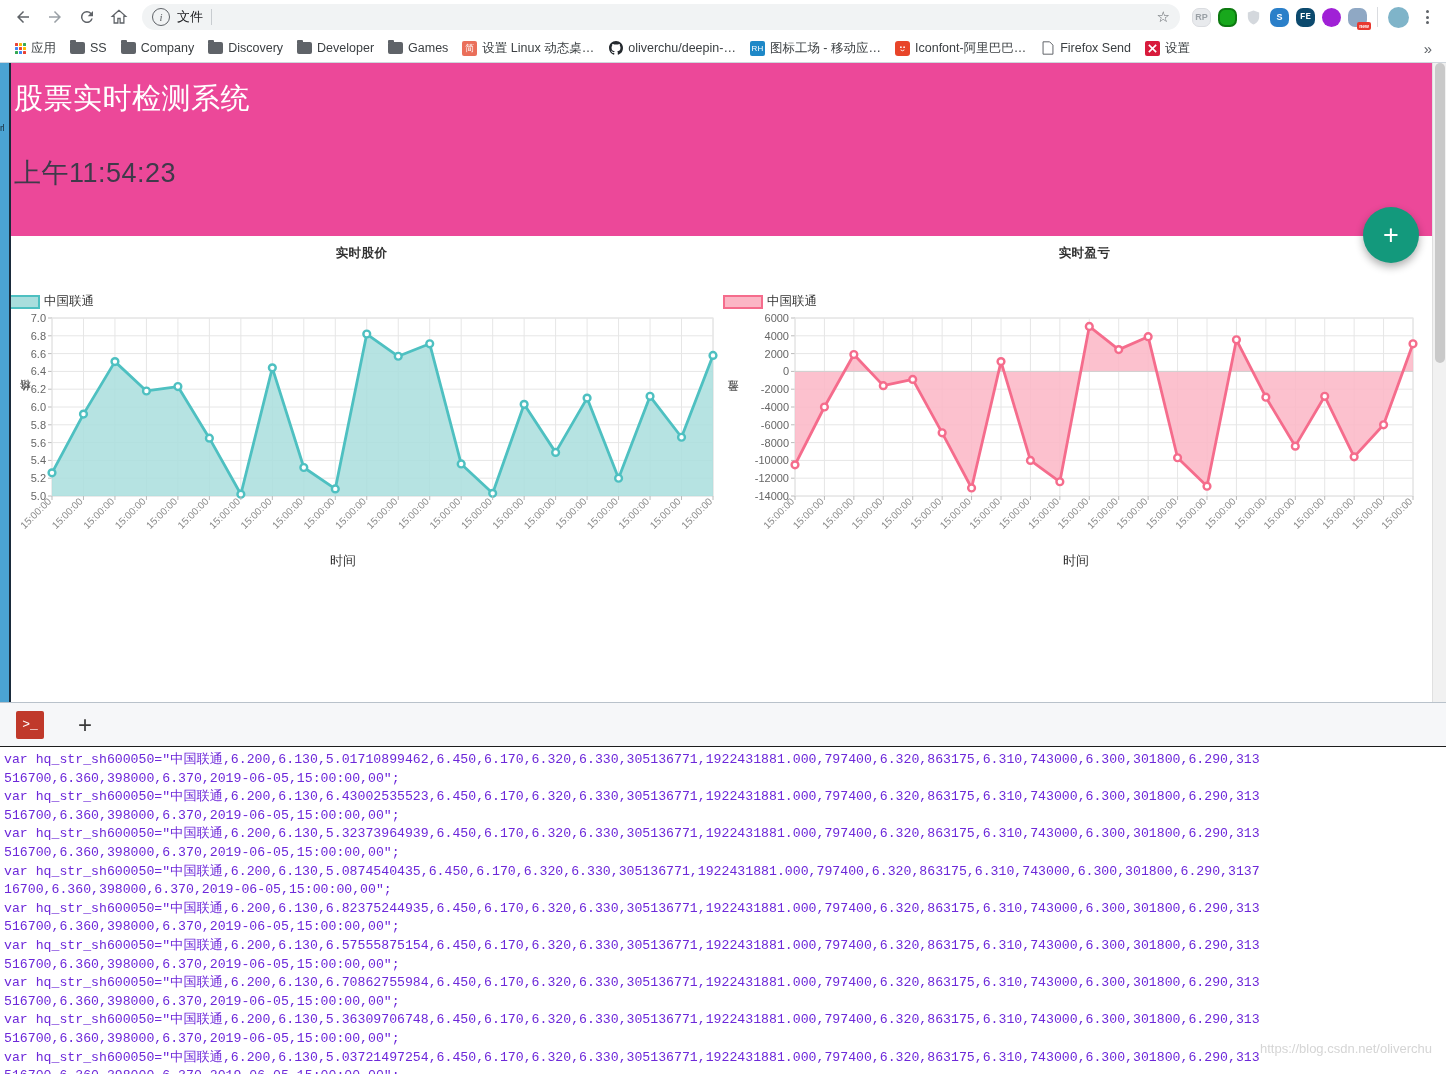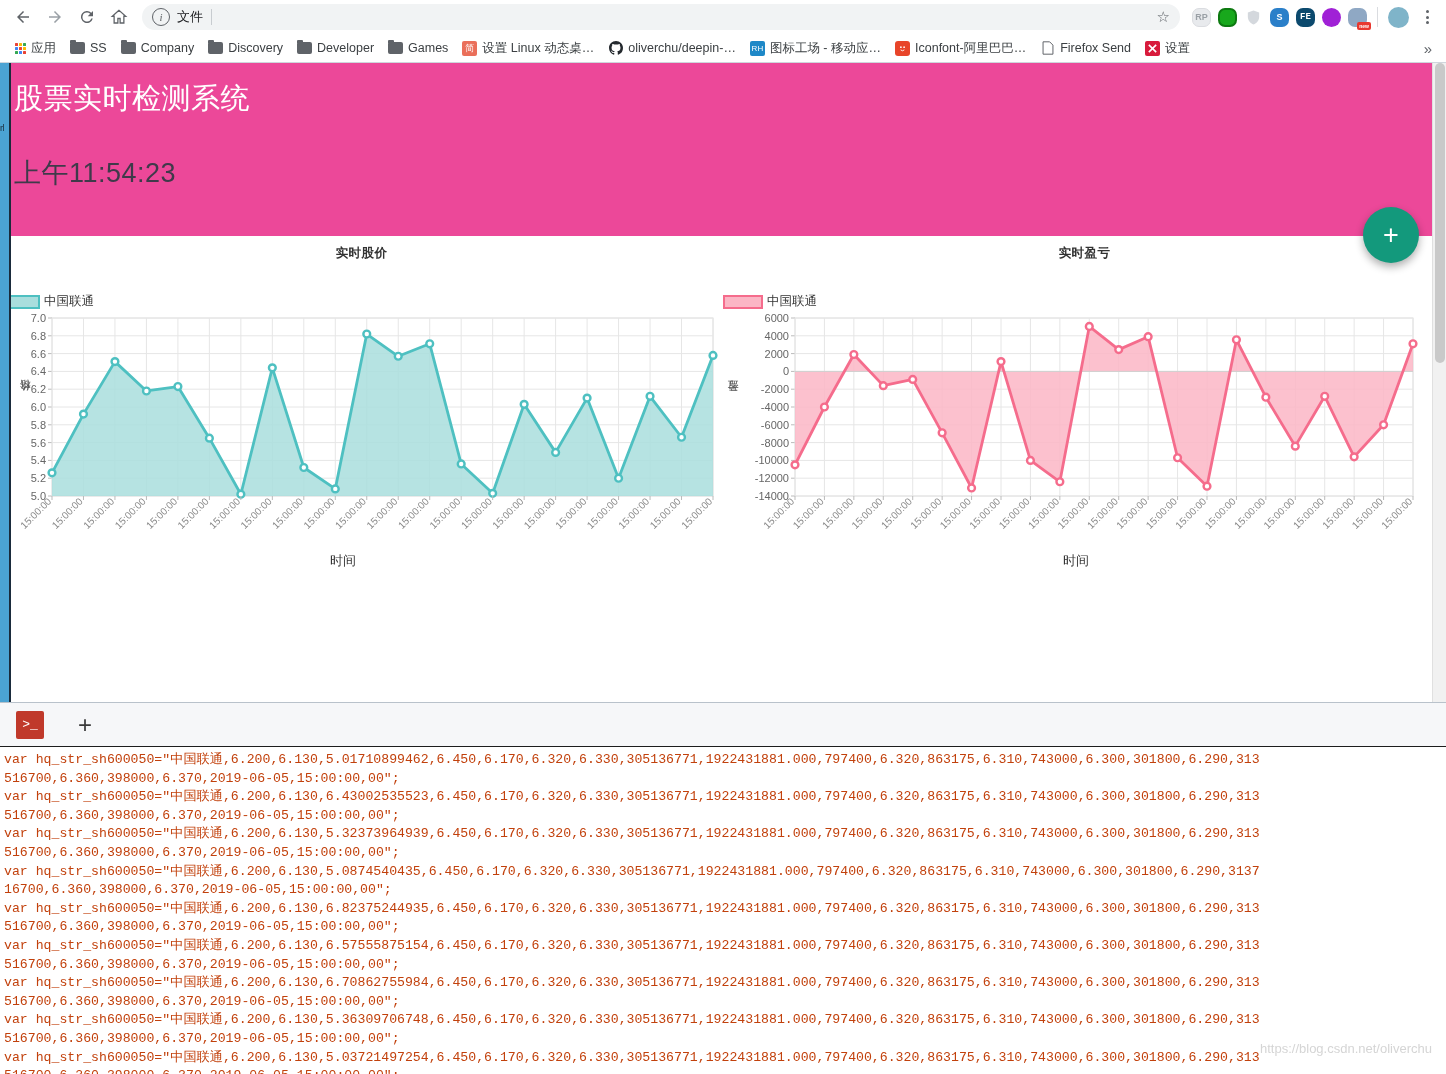--- a/index.html
+++ b/index.html
@@ -93,21 +93,21 @@
   .term-tabs { height:44px; display:flex; align-items:center; background:#f6f7f9;
     border-bottom:1px solid #1d1d1d; }
   .term-ico { width:28px; height:28px; background:#c0392b; color:#fff; margin:0 14px 0 16px;
     display:flex; align-items:center; justify-content:center; font-family:"Liberation Mono", monospace;
     font-size:13px; border-radius:2px; flex:0 0 auto; }
   .term-tab { height:44px; background:#fff; border-left:1px solid #cfd4d9;
     border-right:1px solid #cfd4d9; display:flex; align-items:center; padding:0 22px;
     font-size:13.5px; color:#1d1d1d; white-space:nowrap; }
   .term-plus { font-size:24px; color:#3a3a3a; font-weight:300; padding:0 20px; }
   .term-body { padding:4px 0 11px 4px; font-family:"Liberation Mono", monospace;
-    font-size:13.2px; line-height:18.6px; color:#c2410c; white-space:pre; overflow:hidden;
+    font-size:13.2px; line-height:18.6px; color:#6d28d9; white-space:pre; overflow:hidden;
     height:328px; }
   .term-body .ln { display:block; }
   .watermark { position:absolute; right:14px; bottom:18px; color:#d5d5d5; font-size:13px;
     font-family:"Liberation Sans", sans-serif; pointer-events:none; }
 </style>
 </head>
 <body>
 
 <div class="browser">
 

